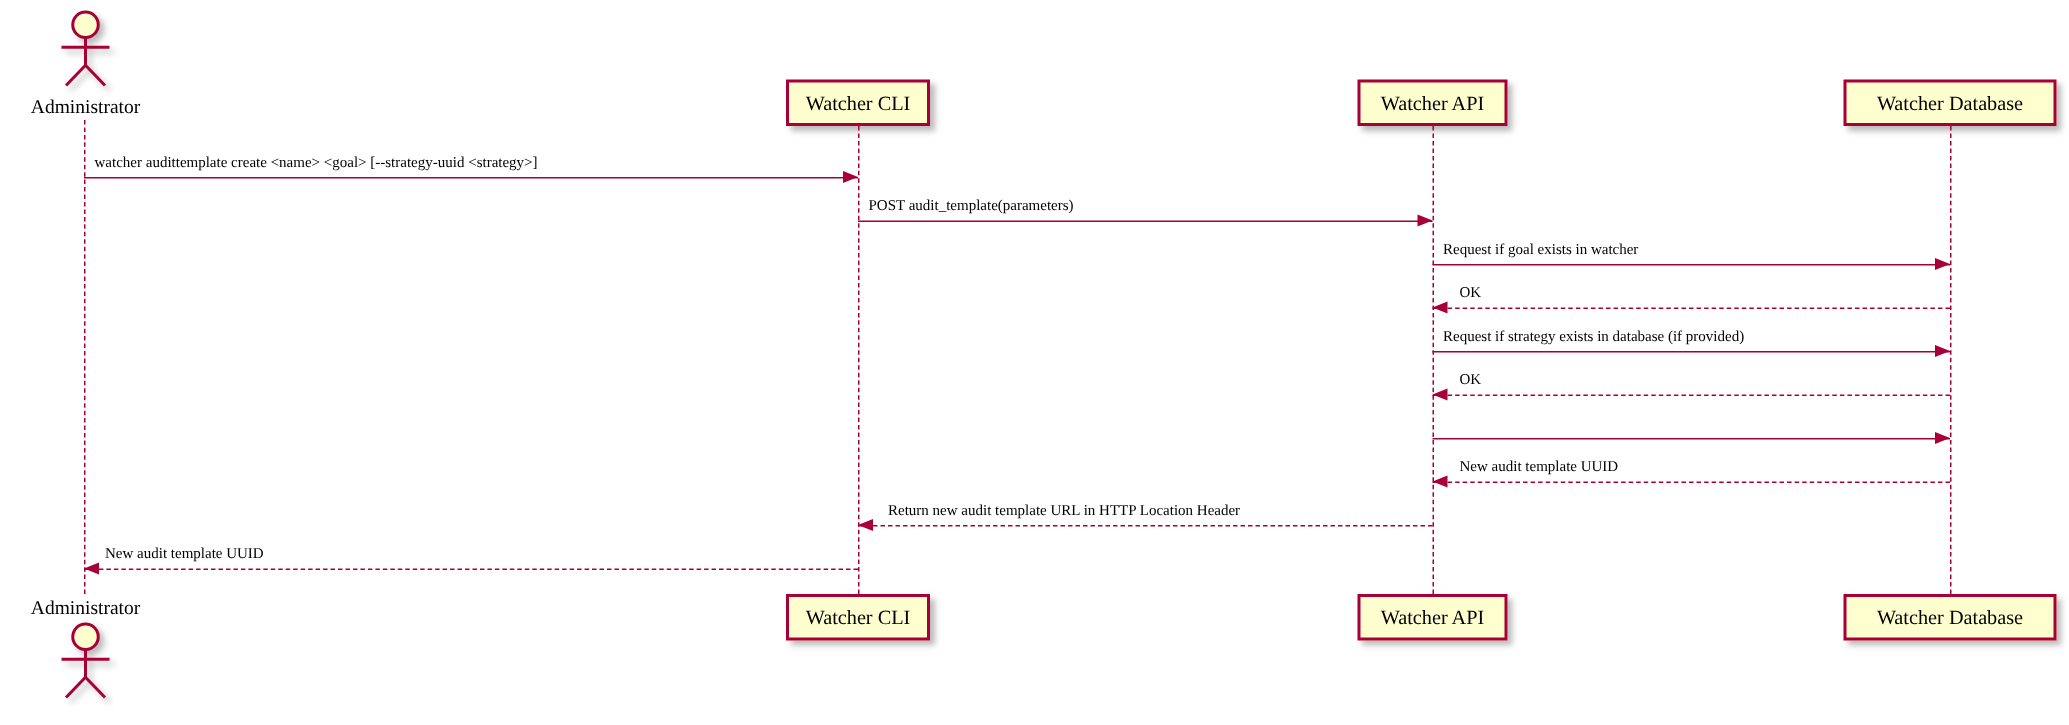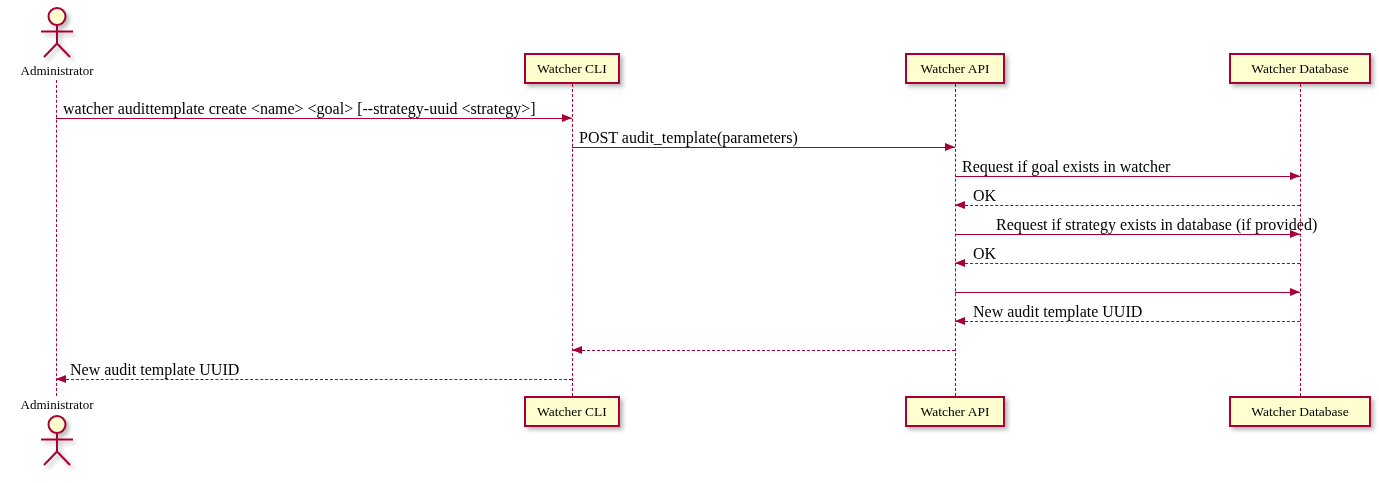--- a/index.html
+++ b/index.html
@@ -14,21 +14,21 @@
   .participant {
     position:absolute; height:31px;
     background:var(--fill,#FEFECE);
     border:2px solid var(--line,#A80036);
     display:flex; align-items:center; justify-content:center;
     font-size:13.5px; line-height:1;
     box-shadow:3px 3px 4px rgba(130,130,130,0.55);
     white-space:nowrap;
   }
   .lifeline { position:absolute; width:0; border-left:1px dashed var(--line,#A80036); }
-  .msg-label { position:absolute; font-size:16px; line-height:15px; white-space:nowrap; }
+  .msg-label { position:absolute; font-size:10px; line-height:15px; white-space:nowrap; }
   .msg-line { position:absolute; height:0; }
   .msg-line.solid  { border-top:1px solid  var(--line,#A80036); }
   .msg-line.dashed { border-top:1px dashed var(--line,#A80036); }
   .arrow-right {
     position:absolute; width:0; height:0;
     border-left:10px solid var(--line,#A80036);
     border-top:4px solid transparent; border-bottom:4px solid transparent;
   }
   .arrow-left {
     position:absolute; width:0; height:0;
@@ -78,35 +78,36 @@
   <div class="arrow-right" style="left:945px; top:143px;"></div>
 
   <div class="msg-label" style="left:962px; top:159px;">Request if goal exists in watcher</div>
   <div class="msg-line solid" style="left:955px; top:176px; width:345px;"></div>
   <div class="arrow-right" style="left:1290px; top:172px;"></div>
 
   <div class="msg-label" style="left:973px; top:188px;">OK</div>
   <div class="msg-line dashed" style="left:955px; top:205px; width:345px;"></div>
   <div class="arrow-left" style="left:955px; top:201px;"></div>
 
-  <div class="msg-label" style="left:996px; top:217px;">Request if strategy exists in database (if provided)</div>
+  <div class="msg-label" style="left:962px; top:217px;">Request if strategy exists in database (if provided)</div>
   <div class="msg-line solid" style="left:955px; top:234px; width:345px;"></div>
   <div class="arrow-right" style="left:1290px; top:230px;"></div>
 
   <div class="msg-label" style="left:973px; top:246px;">OK</div>
   <div class="msg-line dashed" style="left:955px; top:263px; width:345px;"></div>
   <div class="arrow-left" style="left:955px; top:259px;"></div>
 
   <div class="msg-line solid" style="left:955px; top:292px; width:345px;"></div>
   <div class="arrow-right" style="left:1290px; top:288px;"></div>
 
   <div class="msg-label" style="left:973px; top:304px;">New audit template UUID</div>
   <div class="msg-line dashed" style="left:955px; top:321px; width:345px;"></div>
   <div class="arrow-left" style="left:955px; top:317px;"></div>
 
+  <div class="msg-label" style="left:592px; top:333px;">Return new audit template URL in HTTP Location Header</div>
   <div class="msg-line dashed" style="left:572px; top:350px; width:383px;"></div>
   <div class="arrow-left" style="left:572px; top:346px;"></div>
 
   <div class="msg-label" style="left:70px; top:362px;">New audit template UUID</div>
   <div class="msg-line dashed" style="left:56px; top:379px; width:516px;"></div>
   <div class="arrow-left" style="left:56px; top:375px;"></div>
 
   <div class="participant" style="left:524px; top:396px; width:96px;">
     <span>Watcher CLI</span>
   </div>

